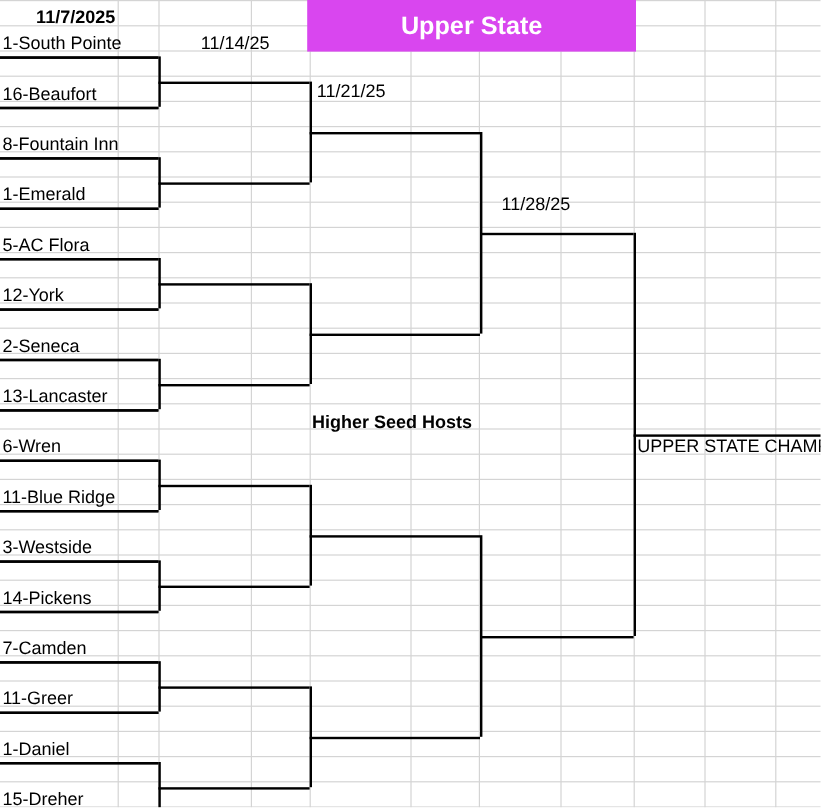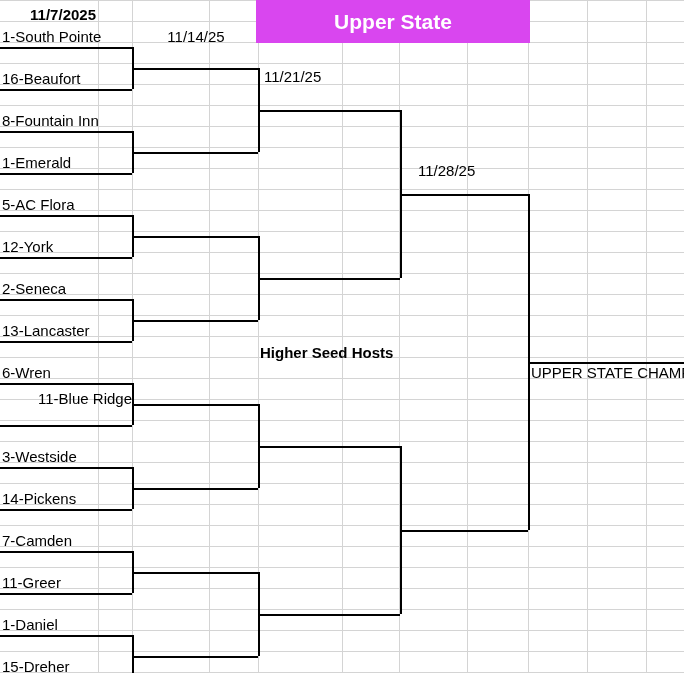--- a/index.html
+++ b/index.html
@@ -156,21 +156,21 @@
       <div class="cell left" style="left: 0px; top: 194px; width: 130px;">5-AC Flora</div>
       <div class="bh" style="left: 0px; top: 215px; width: 132px;"></div>
       <div class="cell left" style="left: 0px; top: 236px; width: 130px;">12-York</div>
       <div class="bh" style="left: 0px; top: 257px; width: 132px;"></div>
       <div class="cell left" style="left: 0px; top: 278px; width: 130px;">2-Seneca</div>
       <div class="bh" style="left: 0px; top: 299px; width: 132px;"></div>
       <div class="cell left" style="left: 0px; top: 320px; width: 130px;">13-Lancaster</div>
       <div class="bh" style="left: 0px; top: 341px; width: 132px;"></div>
       <div class="cell left" style="left: 0px; top: 362px; width: 130px;">6-Wren</div>
       <div class="bh" style="left: 0px; top: 383px; width: 132px;"></div>
-      <div class="cell left" style="left: 0px; top: 388px; width: 130px; text-align: right;">11-Blue Ridge</div>
+      <div class="cell left" style="left: 0px; top: 404px; width: 130px;">11-Blue Ridge</div>
       <div class="bh" style="left: 0px; top: 425px; width: 132px;"></div>
       <div class="cell left" style="left: 0px; top: 446px; width: 130px;">3-Westside</div>
       <div class="bh" style="left: 0px; top: 467px; width: 132px;"></div>
       <div class="cell left" style="left: 0px; top: 488px; width: 130px;">14-Pickens</div>
       <div class="bh" style="left: 0px; top: 509px; width: 132px;"></div>
       <div class="cell left" style="left: 0px; top: 530px; width: 130px;">7-Camden</div>
       <div class="bh" style="left: 0px; top: 551px; width: 132px;"></div>
       <div class="cell left" style="left: 0px; top: 572px; width: 130px;">11-Greer</div>
       <div class="bh" style="left: 0px; top: 593px; width: 132px;"></div>
       <div class="cell left" style="left: 0px; top: 614px; width: 130px;">1-Daniel</div>

